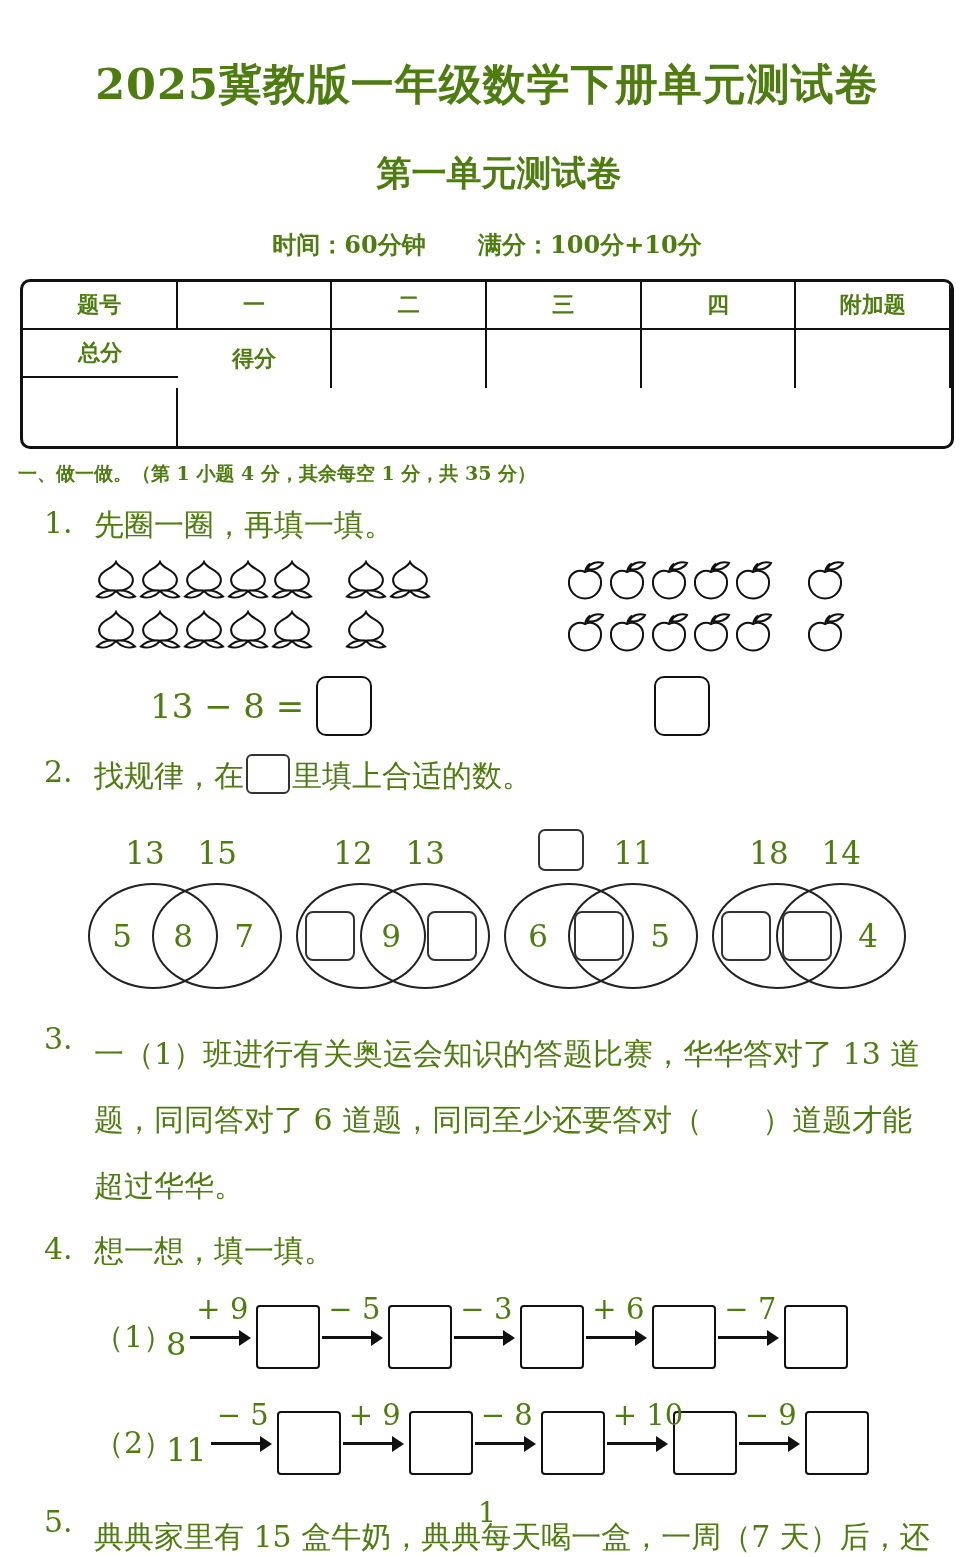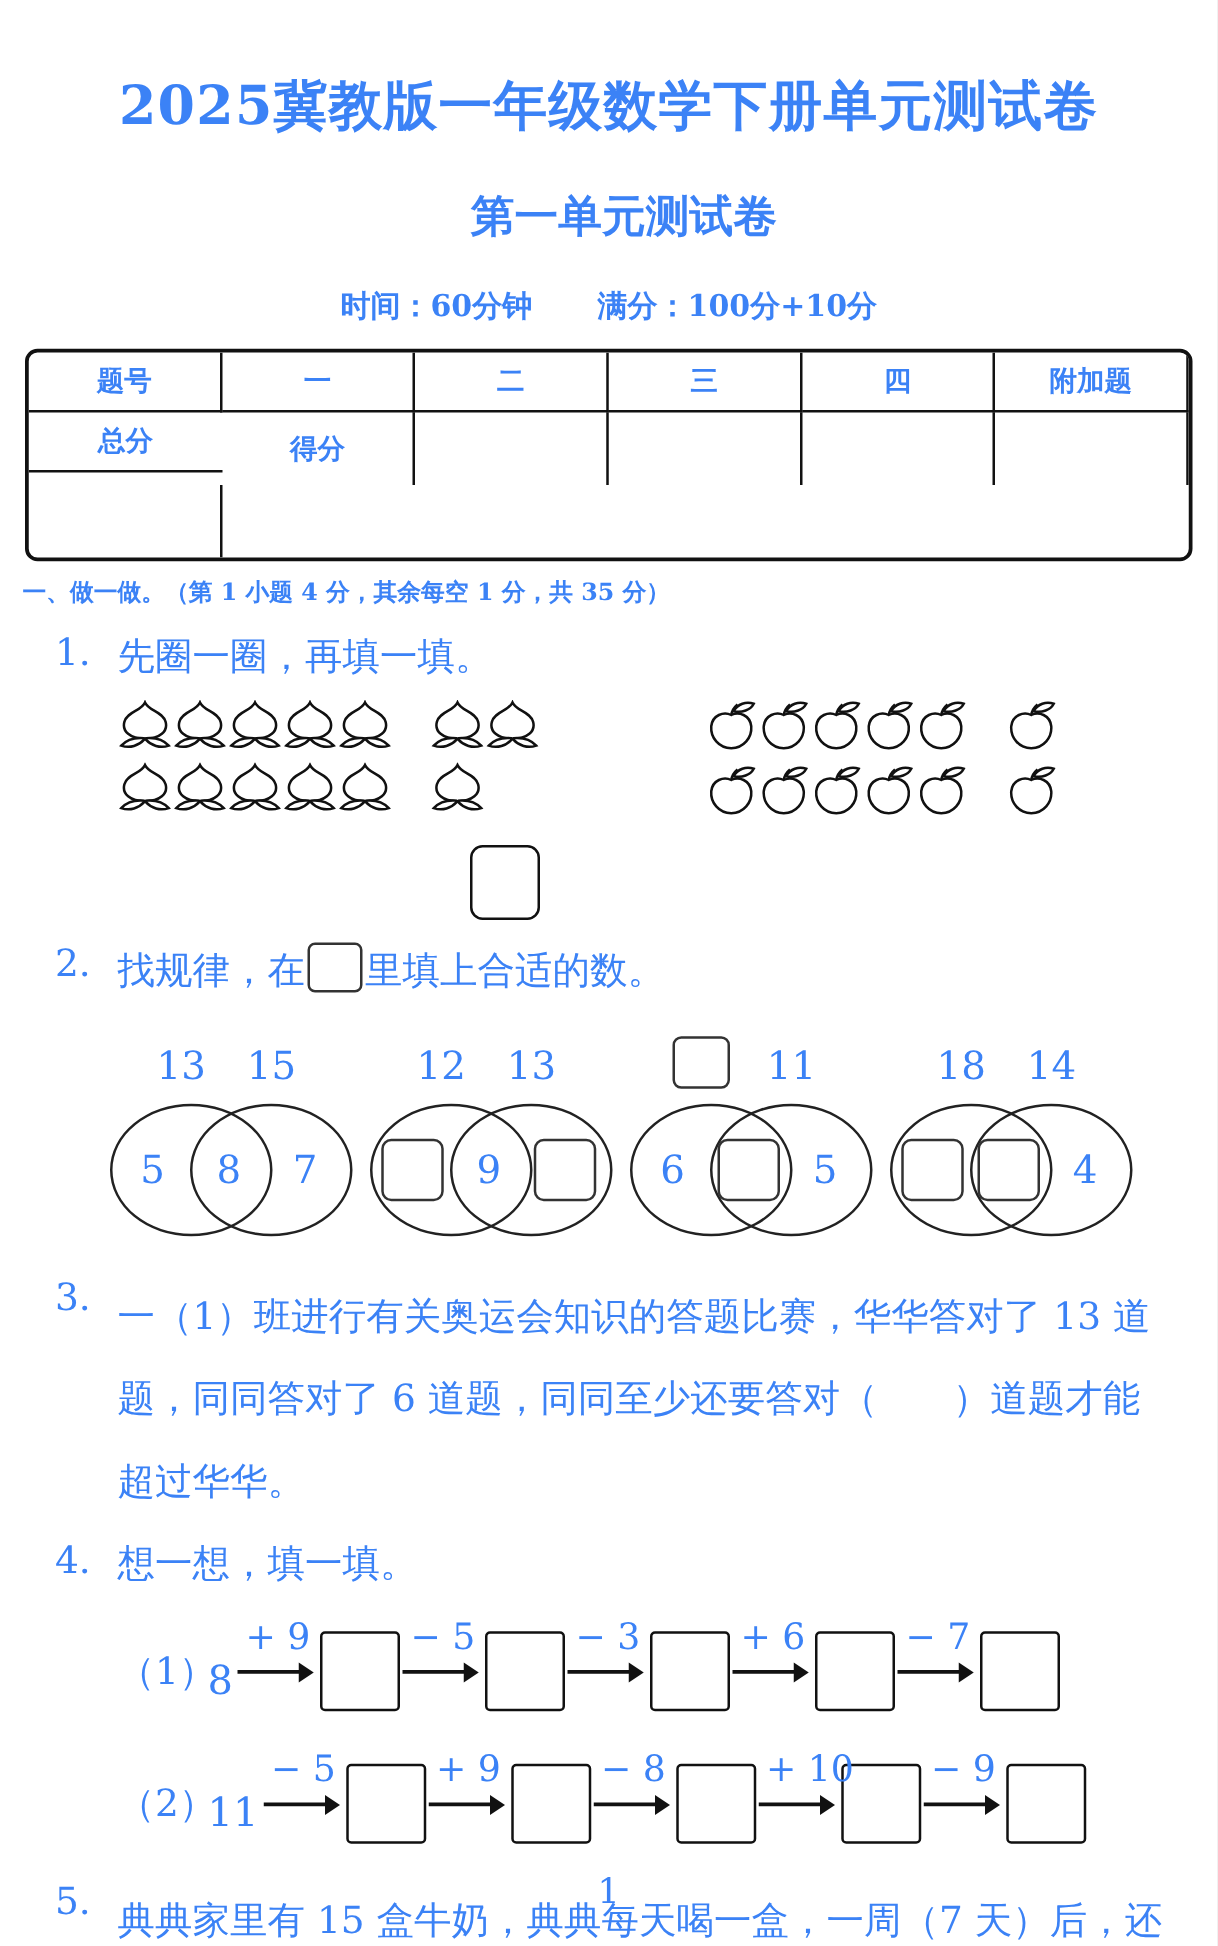--- a/index.html
+++ b/index.html
@@ -1,17 +1,17 @@
 <!DOCTYPE html>
 <html><head>
 <meta charset="utf-8">
 <style>
   html,body{margin:0;padding:0;background:#e8e8e8;}
   .sheet{
-    width:974px;height:1557px;margin:0 auto;background:#ffffff;color:#3b82f6;
+    width:974px;height:1557px;margin:0 auto;background:#ffffff;color:#4d7c0f;
     font-family:"DejaVu Serif","Liberation Serif",serif;
     position:relative;overflow:hidden;box-sizing:border-box;
   }
   
   .title{padding-top:56px;text-align:center;font-size:43px;font-weight:bold;letter-spacing:1px;}
   .subtitle{margin-top:36px;text-align:center;font-size:35px;font-weight:bold;margin-left:24px;}
   .meta{margin-top:32px;text-align:center;font-size:24px;font-weight:bold;}
   .meta span{margin:0 22px;}
   
   .score-table{
@@ -260,20 +260,24 @@
                 <span class="fruit"><svg width="42" height="44" viewBox="0 0 42 44" fill="none" stroke="#111" stroke-width="2">
                     <path d="M21 12 C21.5 8.5 23 6 26 3.5"></path>
                     <path d="M23 9 C26 3 33 1 39 3 C36.5 8 29.5 10.5 23 9 Z" fill="#fff"></path>
                     <path d="M21 12 C15 9 6 12 5 21 C4.3 30 11 38.5 21 38.5 C31 38.5 37.7 30 37 21 C36 12 27 9 21 12 Z" fill="#fff"></path>
                   </svg></span>
               </div>
             </div>
           </div>
       </div>
       <div class="eq-row">
+        <div class="eq eq-left">
+          <span>13 − 8 =</span>
+          <span class="eq-box"></span>
+        </div>
         <div class="eq eq-right">
           <span class="eq-box"></span>
         </div>
       </div>
     </div>
   </div>
 
   <div class="q">
     <span class="qnum">2.</span>
     <div class="qbody">

